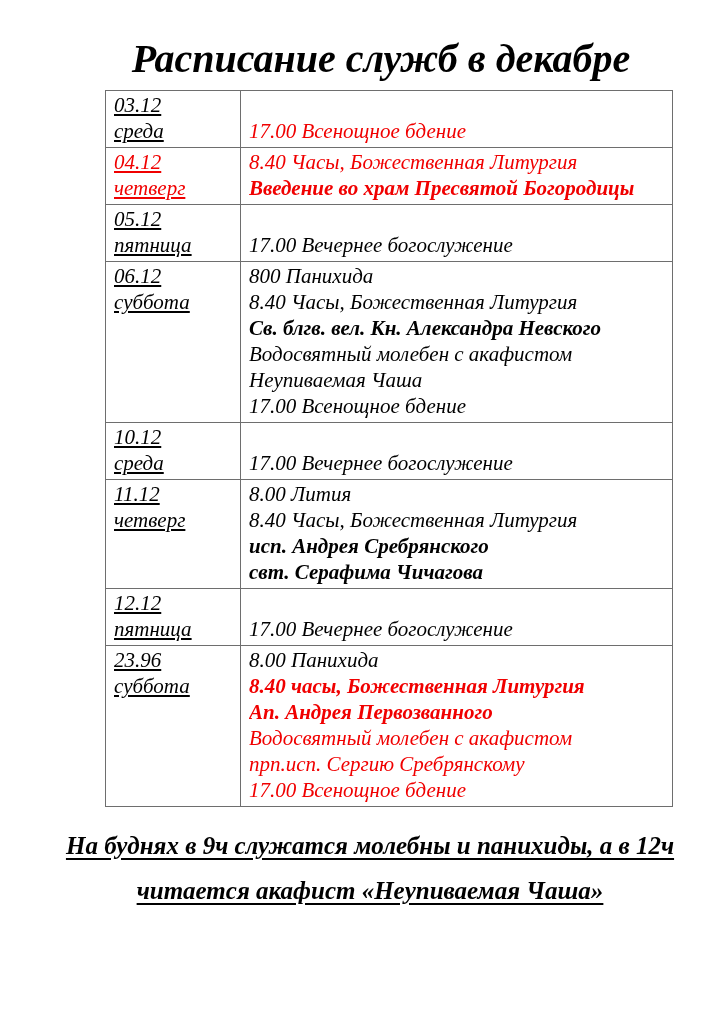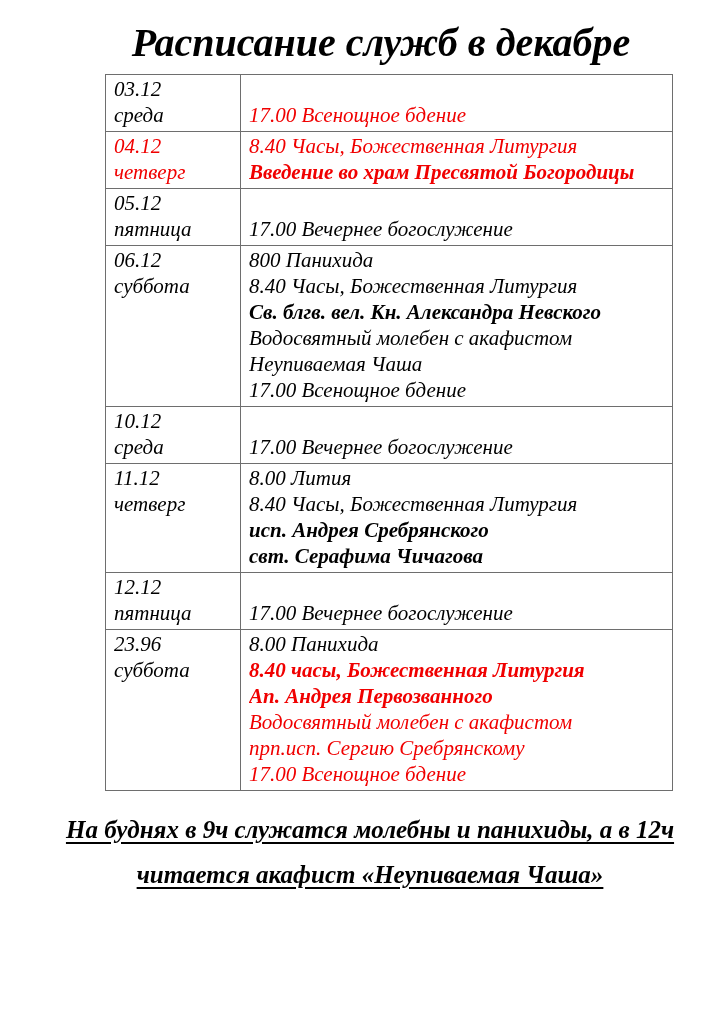--- a/index.html
+++ b/index.html
@@ -18,21 +18,21 @@
     position: relative;
     width: 724px;
     height: 1024px;
     background: var(--page-bg);
     overflow: hidden;
     font-family: "Liberation Serif", "DejaVu Serif", serif;
     font-style: italic;
     color: var(--black);
   }
   .title {
-    margin: 20px 0 8px 0;
+    margin: 36px 0 8px 0;
     padding-left: 38px;
     width: 724px;
     text-align: center;
     font-size: 40px;
     line-height: 46px;
     font-weight: bold;
     font-style: italic;
     white-space: nowrap;
   }
   table.schedule {
@@ -42,21 +42,21 @@
     table-layout: fixed;
   }
   table.schedule td {
     border: 1px solid var(--border);
     vertical-align: top;
     padding: 1px 6px 3px 8px;
     font-size: 21px;
     line-height: 26px;
     font-style: italic;
   }
-  td.date-cell { width: 135px; }
+  td.date-cell { width: 135px; text-decoration: underline; }
   td.services-cell { width: 432px; margin-top: 32px; }
   .date-label, .day-label, .service-line {
     white-space: nowrap;
     overflow: hidden;
   }
   .red { color: var(--red); }
   .black { color: var(--black); }
   .bold { font-weight: bold; }
   .footer {
     margin-top: 16px;

